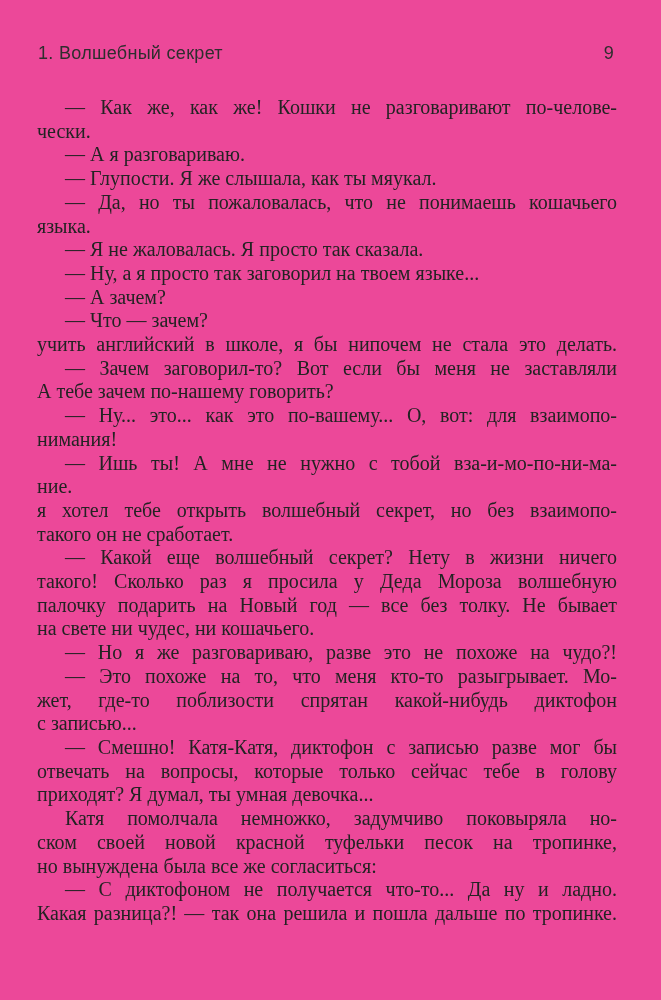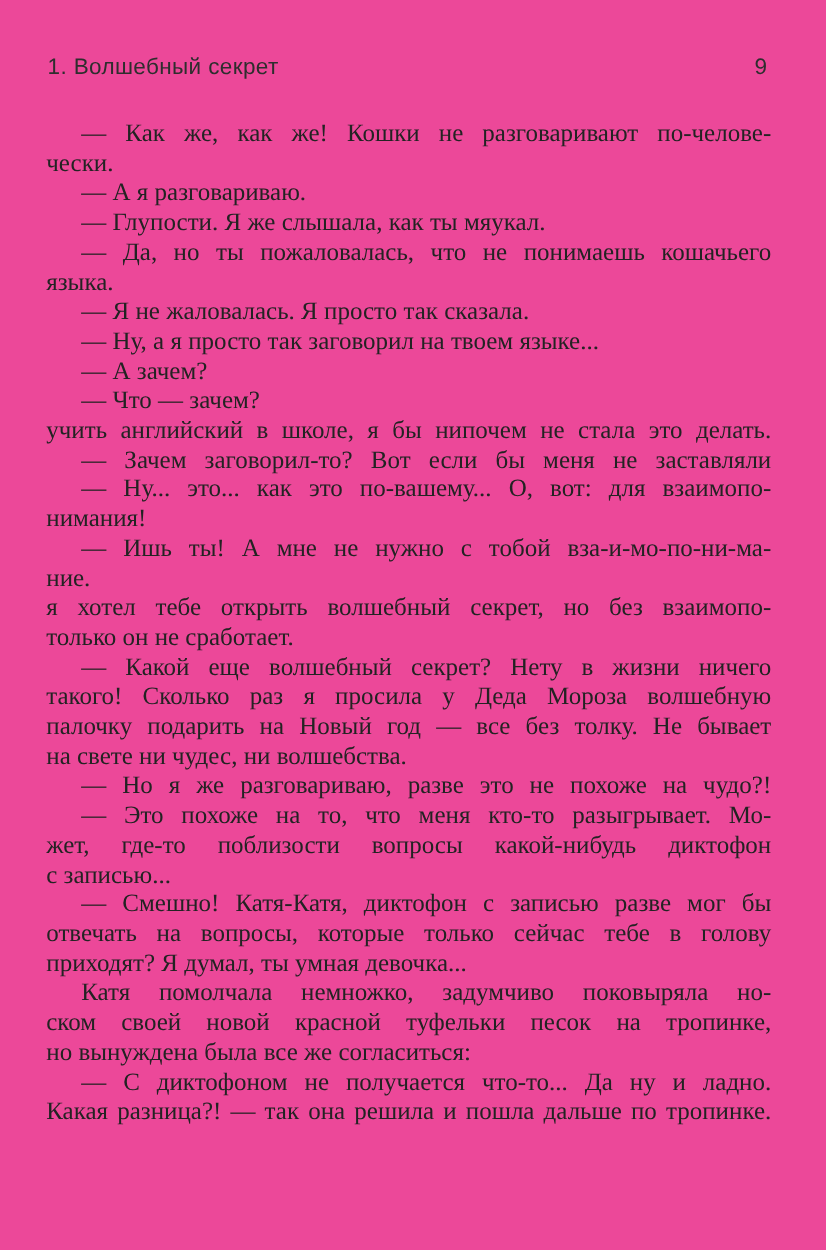--- a/index.html
+++ b/index.html
@@ -65,33 +65,34 @@
       <div class="line indent">— А я разговариваю.</div>
       <div class="line indent">— Глупости. Я же слышала, как ты мяукал.</div>
       <div class="line j indent">— Да, но ты пожаловалась, что не понимаешь кошачьего</div>
       <div class="line">языка.</div>
       <div class="line indent">— Я не жаловалась. Я просто так сказала.</div>
       <div class="line indent">— Ну, а я просто так заговорил на твоем языке...</div>
       <div class="line indent">— А зачем?</div>
       <div class="line indent">— Что — зачем?</div>
       <div class="line j">учить английский в школе, я бы нипочем не стала это делать.</div>
       <div class="line j indent">— Зачем заговорил-то? Вот если бы меня не заставляли</div>
+      <div class="line">А тебе зачем по-нашему говорить?</div>
       <div class="line j indent">— Ну... это... как это по-вашему... О, вот: для взаимопо-</div>
       <div class="line">нимания!</div>
       <div class="line j indent">— Ишь ты! А мне не нужно с тобой вза-и-мо-по-ни-ма-</div>
       <div class="line">ние.</div>
       <div class="line j">я хотел тебе открыть волшебный секрет, но без взаимопо-</div>
-      <div class="line">только он не сработает.</div>
+      <div class="line">такого он не сработает.</div>
       <div class="line j indent">— Какой еще волшебный секрет? Нету в жизни ничего</div>
       <div class="line j">такого! Сколько раз я просила у Деда Мороза волшебную</div>
       <div class="line j">палочку подарить на Новый год — все без толку. Не бывает</div>
-      <div class="line">на свете ни чудес, ни волшебства.</div>
+      <div class="line">на свете ни чудес, ни кошачьего.</div>
       <div class="line j indent">— Но я же разговариваю, разве это не похоже на чудо?!</div>
       <div class="line j indent">— Это похоже на то, что меня кто-то разыгрывает. Мо-</div>
-      <div class="line j">жет, где-то поблизости вопросы какой-нибудь диктофон</div>
+      <div class="line j">жет, где-то поблизости спрятан какой-нибудь диктофон</div>
       <div class="line">с записью...</div>
       <div class="line j indent">— Смешно! Катя-Катя, диктофон с записью разве мог бы</div>
       <div class="line j">отвечать на вопросы, которые только сейчас тебе в голову</div>
       <div class="line">приходят? Я думал, ты умная девочка...</div>
       <div class="line j indent">Катя помолчала немножко, задумчиво поковыряла но-</div>
       <div class="line j">ском своей новой красной туфельки песок на тропинке,</div>
       <div class="line">но вынуждена была все же согласиться:</div>
       <div class="line j indent">— С диктофоном не получается что-то... Да ну и ладно.</div>
       <div class="line j">Какая разница?! — так она решила и пошла дальше по тропинке.</div>
     </div>

